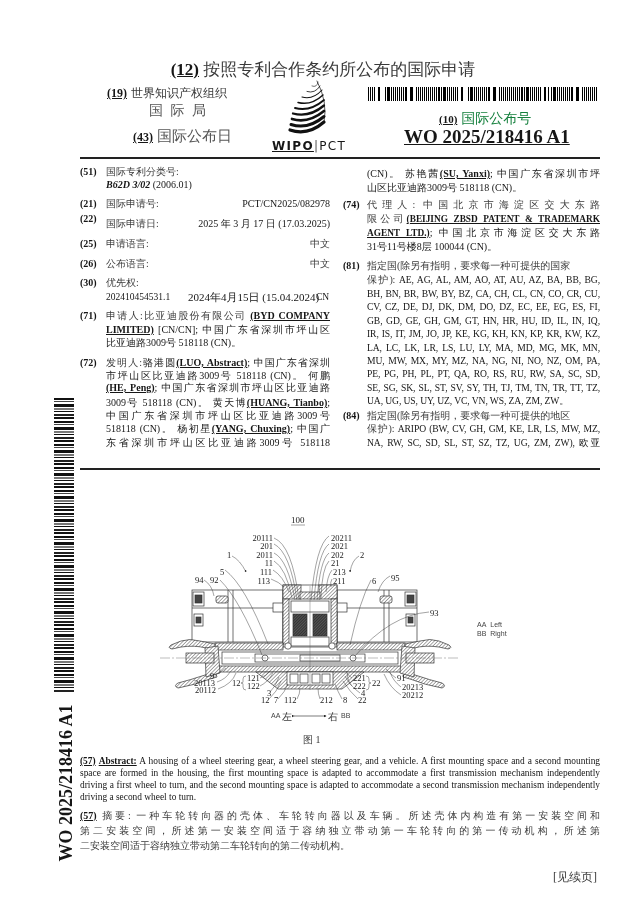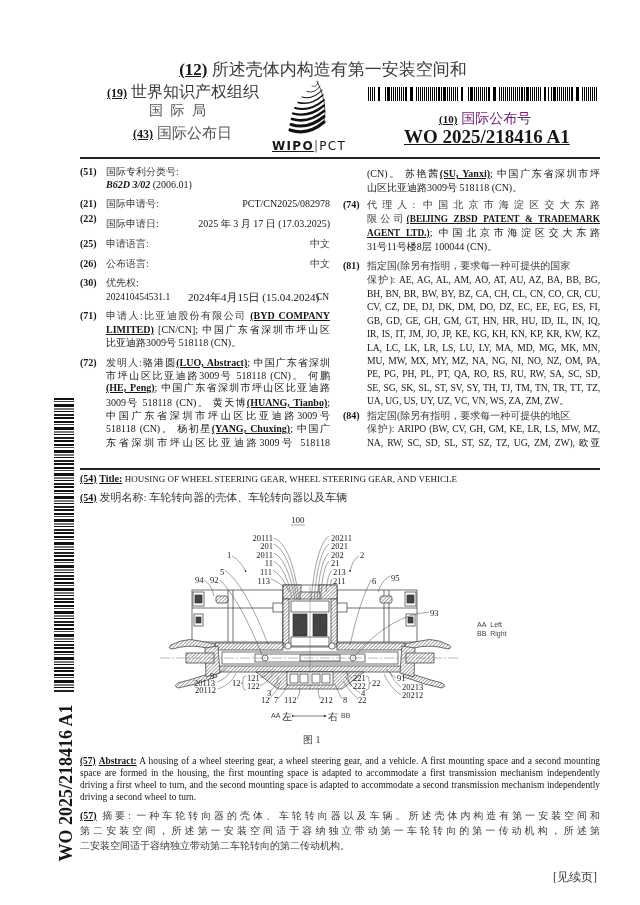--- a/index.html
+++ b/index.html
@@ -26,30 +26,30 @@
   .fig-text { font-family:"Liberation Serif","DejaVu Serif",serif; font-size:8.5px; fill:#1a1a1a; }
   .sans-small { font-family:"Liberation Sans","DejaVu Sans",sans-serif; font-size:7px; color:#444; }
 </style>
 </head>
 <body>
 
 <div id="page">
 
   <div class="abs" style="left:0;top:60px;width:646px;height:20px;line-height:20px;text-align:center;font-size:17px;white-space:nowrap;">
     <span class="b">(12)</span>
-    <span class="zh">所述壳体内构造有第一安装空间和</span>
+    <span class="zh">按照专利合作条约所公布的国际申请</span>
   </div>
 
   <div class="abs" style="left:107px;top:83px;height:18px;line-height:18px;white-space:nowrap;">
     <span class="b" style="font-size:12px">(19)</span>
-    <span class="zh" style="font-size:16px">世界知识产权组织</span>
+    <span class="zh" style="font-size:12px">世界知识产权组织</span>
   </div>
   <div class="abs zh" style="left:149px;top:102px;font-size:14px;letter-spacing:2px;white-space:nowrap;color:#555;">国 际 局</div>
 
-  <div class="abs" style="left:133px;top:124px;height:18px;line-height:18px;white-space:nowrap;">
+  <div class="abs" style="left:133px;top:124px;height:18px;line-height:24px;white-space:nowrap;">
     <span class="b" style="font-size:12px">(43)</span>
     <span class="zh" style="font-size:15px;color:#555">国际公布日</span>
   </div>
 
   <svg class="abs" style="left:284px;top:80px" width="46" height="60" viewBox="0 0 46 60">
     <g fill="none" stroke="#111" stroke-linecap="round">
       <path d="M6,50 Q24,56 40,42" stroke-width="3.2"></path>
       <path d="M7,44.5 Q24,50 40,36.5" stroke-width="3"></path>
       <path d="M8,39 Q24,44 40,31" stroke-width="2.7"></path>
       <path d="M9,33.5 Q25,38 40,25.5" stroke-width="2.3"></path>
@@ -62,21 +62,21 @@
     </g>
   </svg>
   <div class="abs" style="left:272px;top:139px;font-family:'DejaVu Sans','Liberation Sans',sans-serif;font-size:12px;letter-spacing:1.3px;white-space:nowrap;">
     <span class="b">WIPO</span><span style="font-weight:normal;color:#555">|</span><span>PCT</span>
   </div>
 
   <div class="barcode-top"></div>
 
   <div class="abs" style="left:439px;top:109px;height:17px;line-height:17px;white-space:nowrap;">
     <span class="b" style="font-size:11px">(10)</span>
-    <span class="zh" style="font-size:14px;color:#701a75">国际公布号</span>
+    <span class="zh" style="font-size:14px;color:#15803d">国际公布号</span>
   </div>
   <div class="abs b" style="left:404px;top:126px;font-size:19px;white-space:nowrap;">WO 2025/218416 A1</div>
 
   <div class="rule" style="top:157px;height:2px"></div>
 
   <div>
     <span class="code" style="left:80px;top:165px">(51)</span>
     <span class="ln zh L" style="top:165px">国际专利分类号:</span>
     <div class="ln L" style="top:178px"><span class="bi">B62D 3/02</span> <span>(2006.01)</span></div>
   </div>
@@ -159,29 +159,20 @@
 
   <div>
     <span class="code" style="left:343px;top:409px">(84)</span>
     <div class="ln zh R" style="top:409px">指定国(除另有指明，要求每一种可提供的地区</div>
     <div class="ln j R lat" style="top:422px"><span class="zh" style="font-size:10px">保护):</span> <span>ARIPO (BW, CV, GH, GM, KE, LR, LS, MW, MZ,</span></div>
     <div class="ln j R lat" style="top:436px">NA, RW, SC, SD, SL, ST, SZ, TZ, UG, ZM, ZW), 欧亚</div>
   </div>
 
   <div class="rule" style="top:468px;height:1.5px"></div>
 
-  <div class="ln" style="left:80px;top:472px">
-    <span class="b">(54)</span>
-    <span class="b">Title:</span>
-    <span style="font-size:9px">HOUSING OF WHEEL STEERING GEAR, WHEEL STEERING GEAR, AND VEHICLE</span>
-  </div>
-  <div class="ln" style="left:80px;top:490px;font-size:11px">
-    <span class="b" style="font-size:10px">(54)</span>
-    <span class="zh">发明名称:</span><span class="zh"> 车轮转向器的壳体、车轮转向器以及车辆</span>
-  </div>
 
   <svg class="abs" style="left:150px;top:505px" width="340" height="225" viewBox="150 505 340 225">
     <defs>
       <pattern id="hatch" patternUnits="userSpaceOnUse" width="2.5" height="2.5" patternTransform="rotate(45)">
         <rect width="2.5" height="2.5" fill="#fff"></rect>
           <line x1="0" y1="0" x2="0" y2="2.5" stroke="#222" stroke-width="0.8"></line>
       </pattern>
       <pattern id="xhatch" patternUnits="userSpaceOnUse" width="2" height="2" patternTransform="rotate(45)">
         <rect width="2" height="2" fill="#555"></rect>
           <line x1="0" y1="0" x2="0" y2="2" stroke="#111" stroke-width="1"></line>

